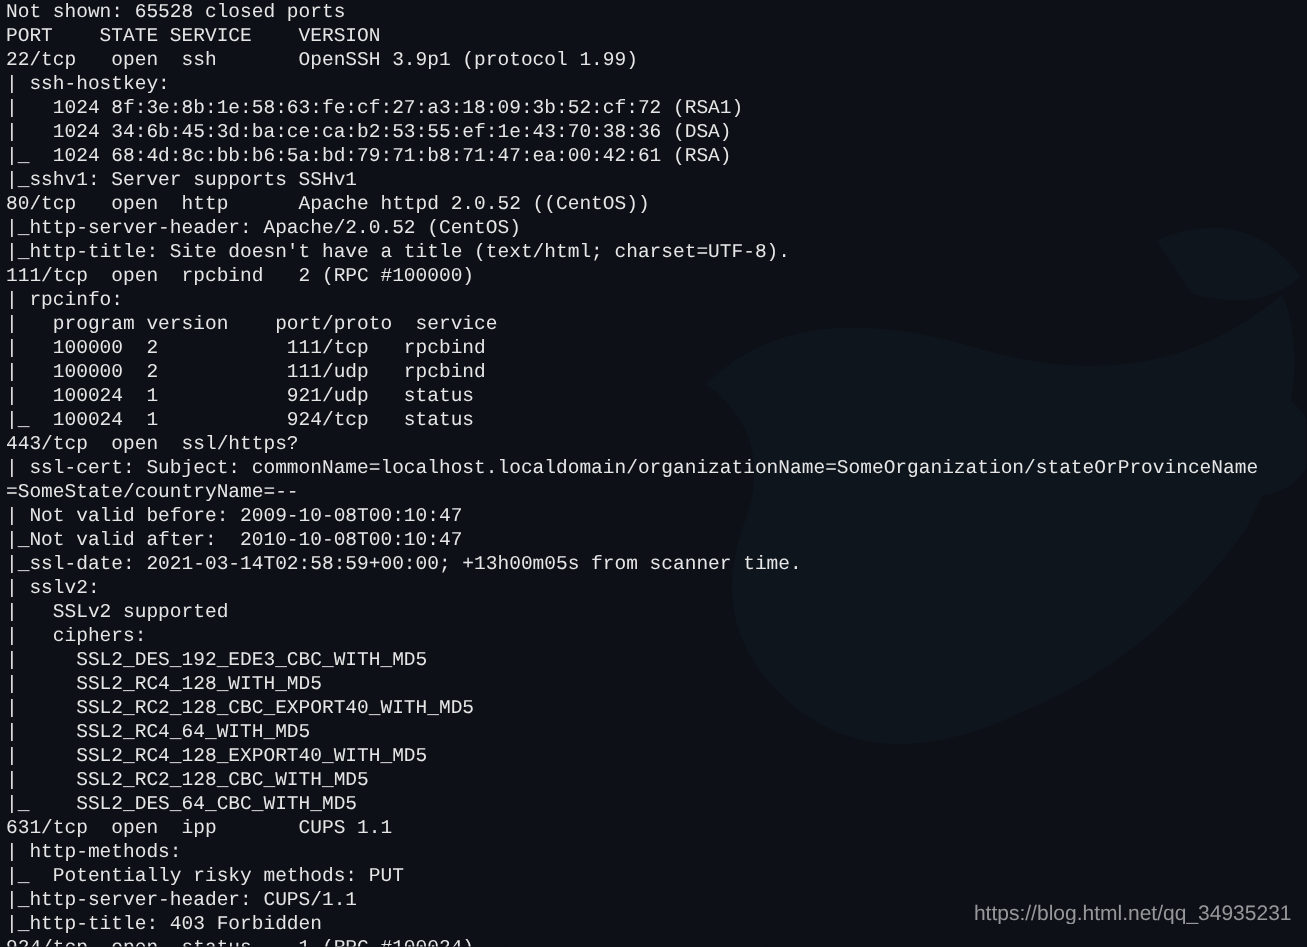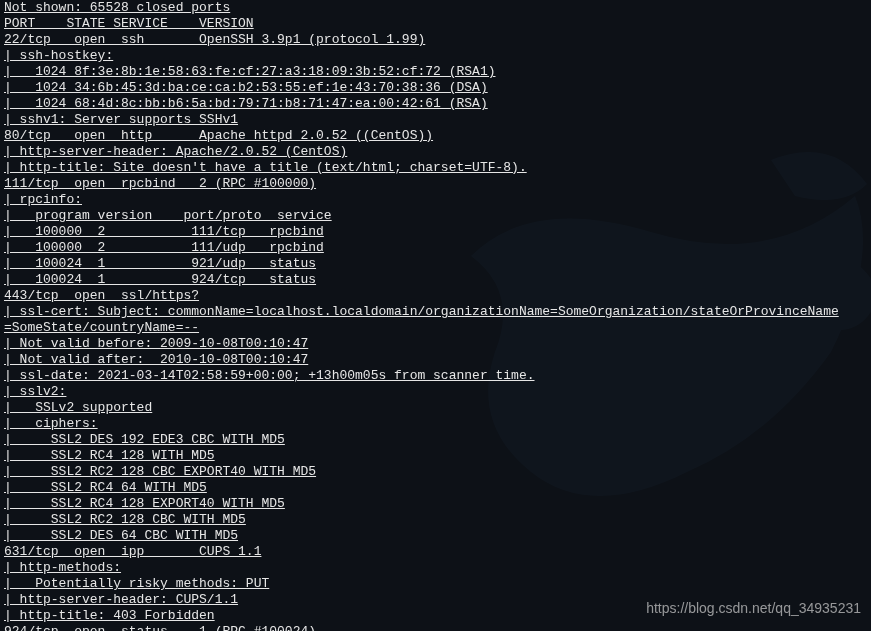--- a/index.html
+++ b/index.html
@@ -42,27 +42,26 @@
       bottom: 15px;
       right: 10px;
       color: #d0d0d0;
       font-size: 14px;
       font-family: Arial, sans-serif;
       opacity: 0.7;
       z-index: 3;
     }
     .line {
       display: block;
-      text-decoration: underline;
     }
   </style>
 </head>
 <body>
 
 <svg class="bg-logo" viewBox="0 0 500 500">
   <path fill="#2a4a6a" d="M 100 200 Q 150 150 250 180 Q 350 210 420 150 Q 440 200 400 280 Q 350 350 280 380 Q 200 420 150 380 Q 100 340 120 280 Q 140 230 100 200 Z M 250 220 Q 300 200 340 230 Q 320 280 260 290 Q 210 280 220 240 Q 230 220 250 220 Z M 350 120 Q 400 100 430 140 Q 410 160 370 150 Z"></path>
   <path fill="#2a4a6a" d="M 150 300 Q 200 320 250 310 Q 300 300 330 330 Q 280 370 220 360 Q 160 350 150 300 Z"></path>
   <path fill="#2a4a6a" d="M 380 200 Q 420 190 440 230 Q 430 270 390 260 Q 370 230 380 200 Z"></path>
 </svg>
 
 <div class="terminal" id="terminal-container"><span class="line">Not shown: 65528 closed ports</span><span class="line">PORT    STATE SERVICE    VERSION</span><span class="line">22/tcp   open  ssh       OpenSSH 3.9p1 (protocol 1.99)</span><span class="line">| ssh-hostkey:</span><span class="line">|   1024 8f:3e:8b:1e:58:63:fe:cf:27:a3:18:09:3b:52:cf:72 (RSA1)</span><span class="line">|   1024 34:6b:45:3d:ba:ce:ca:b2:53:55:ef:1e:43:70:38:36 (DSA)</span><span class="line">|_  1024 68:4d:8c:bb:b6:5a:bd:79:71:b8:71:47:ea:00:42:61 (RSA)</span><span class="line">|_sshv1: Server supports SSHv1</span><span class="line">80/tcp   open  http      Apache httpd 2.0.52 ((CentOS))</span><span class="line">|_http-server-header: Apache/2.0.52 (CentOS)</span><span class="line">|_http-title: Site doesn't have a title (text/html; charset=UTF-8).</span><span class="line">111/tcp  open  rpcbind   2 (RPC #100000)</span><span class="line">| rpcinfo:</span><span class="line">|   program version    port/proto  service</span><span class="line">|   100000  2           111/tcp   rpcbind</span><span class="line">|   100000  2           111/udp   rpcbind</span><span class="line">|   100024  1           921/udp   status</span><span class="line">|_  100024  1           924/tcp   status</span><span class="line">443/tcp  open  ssl/https?</span><span class="line">| ssl-cert: Subject: commonName=localhost.localdomain/organizationName=SomeOrganization/stateOrProvinceName</span><span class="line">=SomeState/countryName=--</span><span class="line">| Not valid before: 2009-10-08T00:10:47</span><span class="line">|_Not valid after:  2010-10-08T00:10:47</span><span class="line">|_ssl-date: 2021-03-14T02:58:59+00:00; +13h00m05s from scanner time.</span><span class="line">| sslv2:</span><span class="line">|   SSLv2 supported</span><span class="line">|   ciphers:</span><span class="line">|     SSL2_DES_192_EDE3_CBC_WITH_MD5</span><span class="line">|     SSL2_RC4_128_WITH_MD5</span><span class="line">|     SSL2_RC2_128_CBC_EXPORT40_WITH_MD5</span><span class="line">|     SSL2_RC4_64_WITH_MD5</span><span class="line">|     SSL2_RC4_128_EXPORT40_WITH_MD5</span><span class="line">|     SSL2_RC2_128_CBC_WITH_MD5</span><span class="line">|_    SSL2_DES_64_CBC_WITH_MD5</span><span class="line">631/tcp  open  ipp       CUPS 1.1</span><span class="line">| http-methods:</span><span class="line">|_  Potentially risky methods: PUT</span><span class="line">|_http-server-header: CUPS/1.1</span><span class="line">|_http-title: 403 Forbidden</span><span class="line">924/tcp  open  status    1 (RPC #100024)</span></div>
 
-<div class="watermark">https://blog.csdn.net/qq_34935231</div>
+<div class="watermark">https://blog.html.net/qq_34935231</div>
 
 </body></html>

